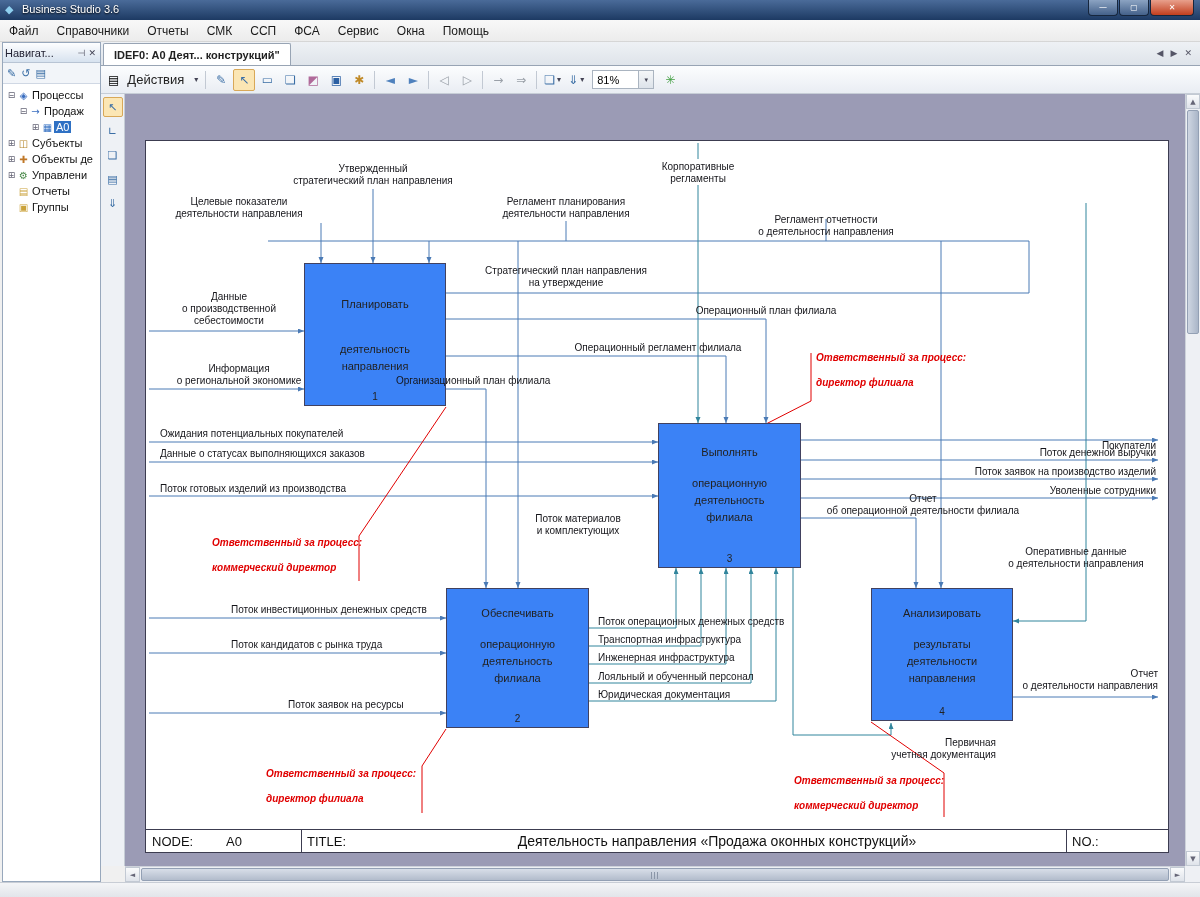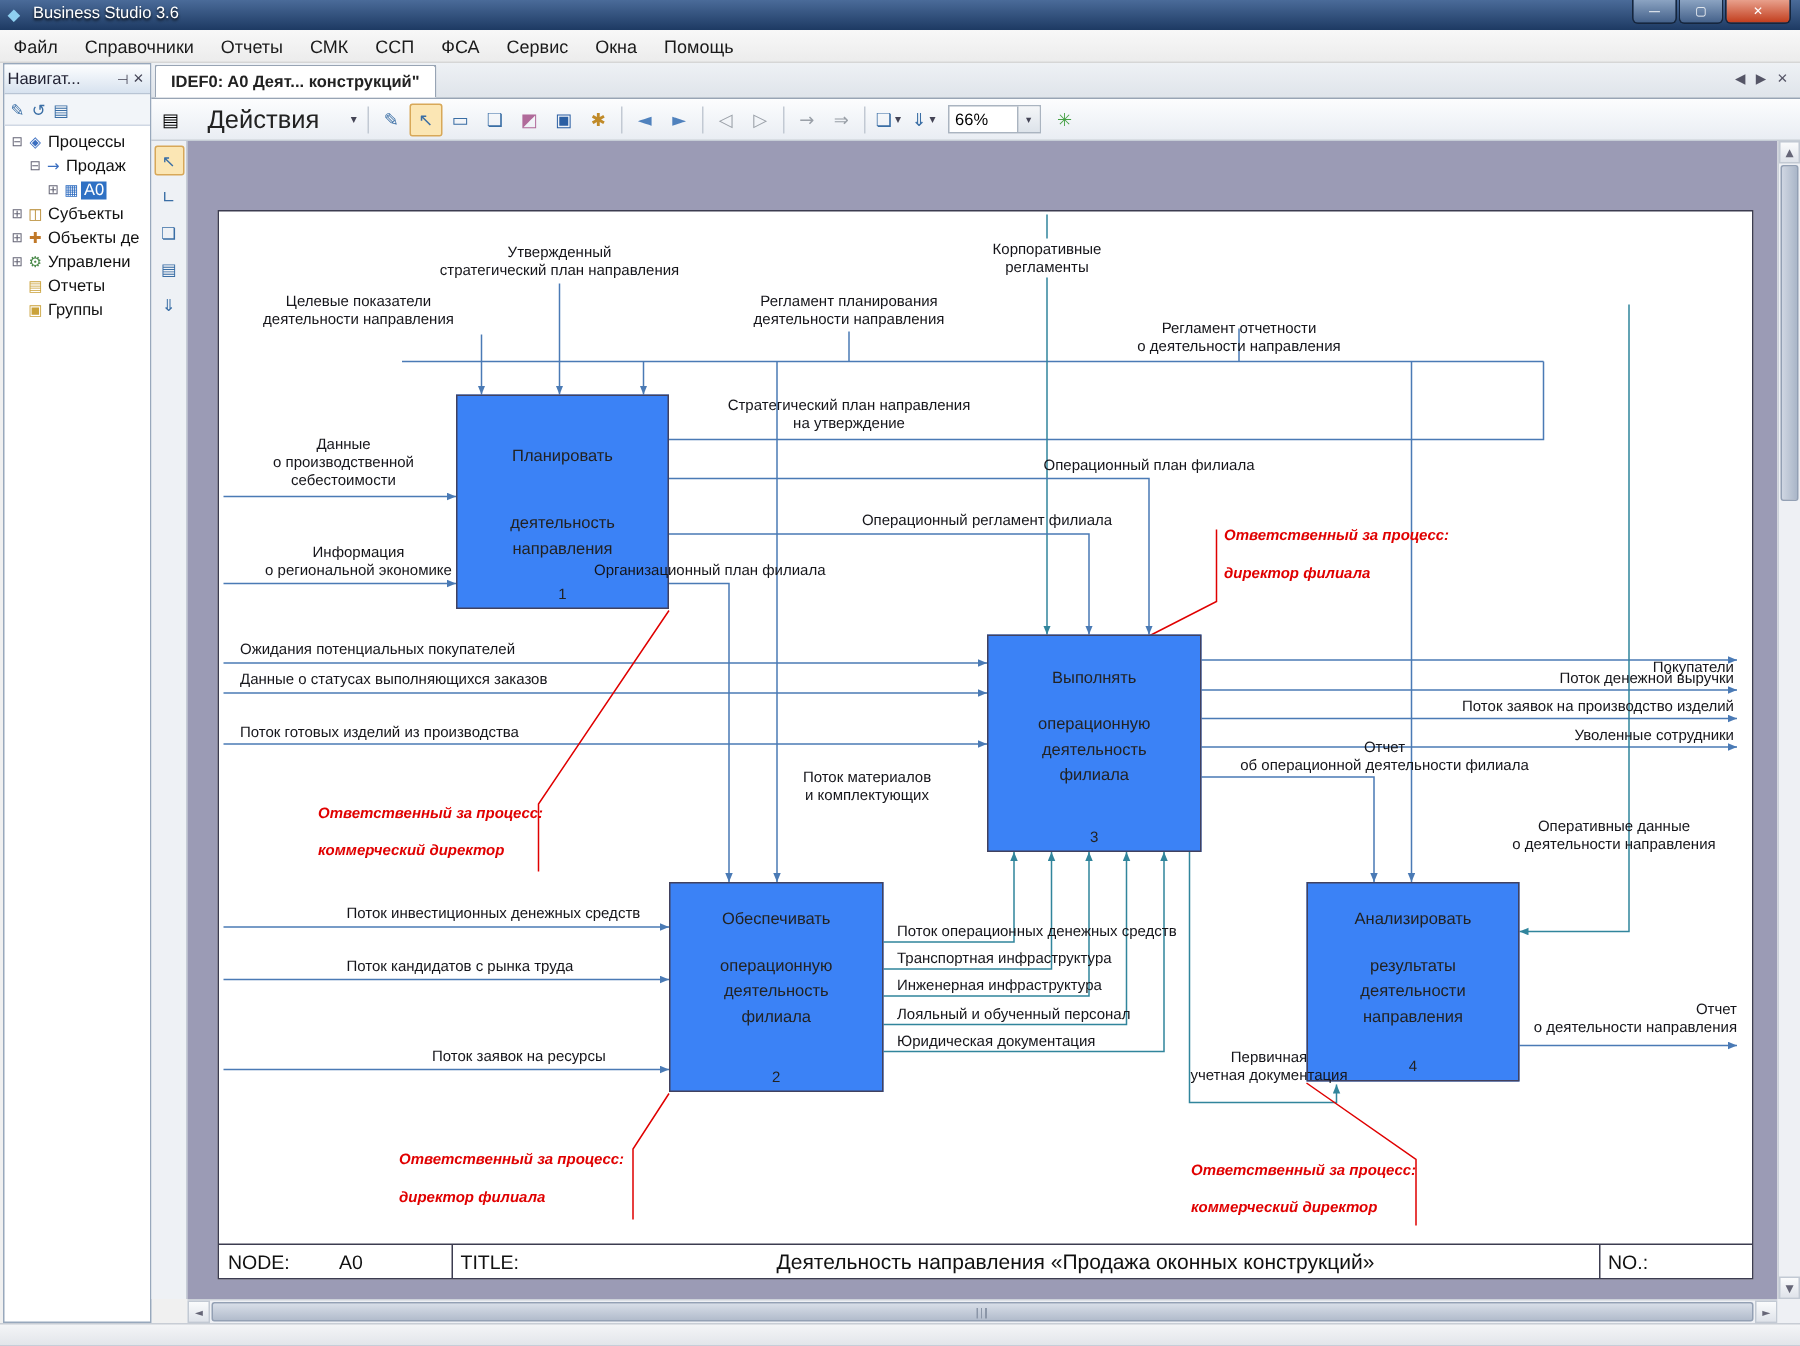--- a/index.html
+++ b/index.html
@@ -31,21 +31,21 @@
   
   .tabbar{position:absolute;left:101px;top:42px;width:1099px;height:24px;background:linear-gradient(#eef1f5,#dfe4ea);border-bottom:1px solid #98a4b4;box-sizing:border-box;}
   .tab{position:absolute;left:2px;bottom:0;height:22px;background:#fff;border:1px solid #98a4b4;border-bottom:none;border-radius:2px 2px 0 0;font-size:11px;font-weight:bold;color:#222;display:flex;align-items:center;padding:0 10px;box-sizing:border-box;}
   .tab-controls{position:absolute;right:8px;top:6px;display:flex;gap:7px;font-size:9px;color:#556;font-family:"DejaVu Sans",sans-serif;}
   
   .toolbar{position:absolute;left:101px;top:66px;width:1099px;height:28px;background:linear-gradient(#fcfdfe,#e9edf3);border-bottom:1px solid #c6cdd6;display:flex;align-items:center;padding:0 4px;box-sizing:border-box;gap:1px;}
   .tb-btn{height:22px;min-width:22px;display:flex;align-items:center;justify-content:center;border:1px solid transparent;border-radius:2px;font-size:12px;padding:0 2px;box-sizing:border-box;}
   .tb-btn.pressed{background:#fbe6b4;border-color:#d8a858;}
   .tb-glyph{font-family:"DejaVu Sans",sans-serif;}
   .tb-sep{width:1px;height:18px;background:#c2c9d3;margin:0 3px;flex:none;}
-  .tb-label{font-size:17px;color:#222;margin:0 19px;}
+  .tb-label{font-size:13px;color:#222;margin:0 8px;}
   .tb-caret{font-size:8px;color:#445;margin-left:2px;font-family:"DejaVu Sans",sans-serif;}
   .tb-combo{width:62px;height:19px;background:#fff;border:1px solid #aab4c0;display:flex;align-items:center;margin:0 4px;box-sizing:border-box;}
   .tb-combo-val{flex:1;font-size:11px;padding-left:4px;}
   .tb-combo-btn{width:14px;height:100%;background:linear-gradient(#f4f6f8,#dde3ea);border-left:1px solid #aab4c0;font-size:7px;display:flex;align-items:center;justify-content:center;color:#445;font-family:"DejaVu Sans",sans-serif;}
   
   .leftstrip{position:absolute;left:101px;top:94px;width:24px;height:772px;background:#eef1f5;border-right:1px solid #c6cdd6;box-sizing:border-box;display:flex;flex-direction:column;align-items:center;padding-top:3px;gap:4px;}
   .strip-btn{width:20px;height:20px;display:flex;align-items:center;justify-content:center;font-size:11px;color:#3a6ea5;border:1px solid transparent;border-radius:2px;box-sizing:border-box;font-family:"DejaVu Sans",sans-serif;}
   .strip-btn.pressed{background:#fbe6b4;border-color:#d8a858;}
   
   .diagram-area{position:absolute;left:125px;top:94px;width:1060px;height:772px;background:#9b9bb5;overflow:hidden;}
@@ -234,21 +234,21 @@
       <span class="tb-sep"></span>
       <div class="tb-btn">
         <span class="tb-glyph" style="color: rgb(58, 110, 165);">❏</span>
         <span class="tb-caret">▾</span>
       </div>
       <div class="tb-btn">
         <span class="tb-glyph" style="color: rgb(58, 110, 165);">⇓</span>
         <span class="tb-caret">▾</span>
       </div>
       <div class="tb-combo">
-        <span class="tb-combo-val">66%</span>
+        <span class="tb-combo-val">81%</span>
         <span class="tb-combo-btn">▾</span>
       </div>
       <div class="tb-btn">
         <span class="tb-glyph" style="color: rgb(68, 160, 68);">✳</span>
       </div>
     </div>
 
   <div class="leftstrip">
       <div class="strip-btn pressed">
         <span>↖</span>
@@ -393,21 +393,21 @@
         <div class="dlabel" style="left: 780px; width: 300px; text-align: center; top: 405px;">Оперативные данные
 о деятельности направления</div>
         <div class="dlabel" style="left: 85px; top: 463px;">Поток инвестиционных денежных средств</div>
         <div class="dlabel" style="left: 85px; top: 498px;">Поток кандидатов с рынка труда</div>
         <div class="dlabel" style="left: 452px; top: 475px;">Поток операционных денежных средств</div>
         <div class="dlabel" style="left: 452px; top: 493px;">Транспортная инфраструктура</div>
         <div class="dlabel" style="left: 452px; top: 511px;">Инженерная инфраструктура</div>
         <div class="dlabel" style="left: 452px; top: 530px;">Лояльный и обученный персонал</div>
         <div class="dlabel" style="left: 452px; top: 548px;">Юридическая документация</div>
         <div class="dlabel" style="left: 142px; top: 558px;">Поток заявок на ресурсы</div>
-        <div class="dlabel" style="left: 550px; width: 300px; text-align: center; top: 559px;">Первичная
+        <div class="dlabel" style="left: 550px; width: 300px; text-align: right; top: 596px;">Первичная
 учетная документация</div>
         <div class="dlabel" style="left: 712px; width: 300px; text-align: right; top: 527px;">Отчет
 о деятельности направления</div>
         <div class="anno" style="left: 670px; top: 211px;">
           <div class="anno-line">Ответственный за процесс:</div>
           <div class="anno-line">директор филиала</div>
         </div>
         <div class="anno" style="left: 66px; top: 396px;">
           <div class="anno-line">Ответственный за процесс:</div>
           <div class="anno-line">коммерческий директор</div>

